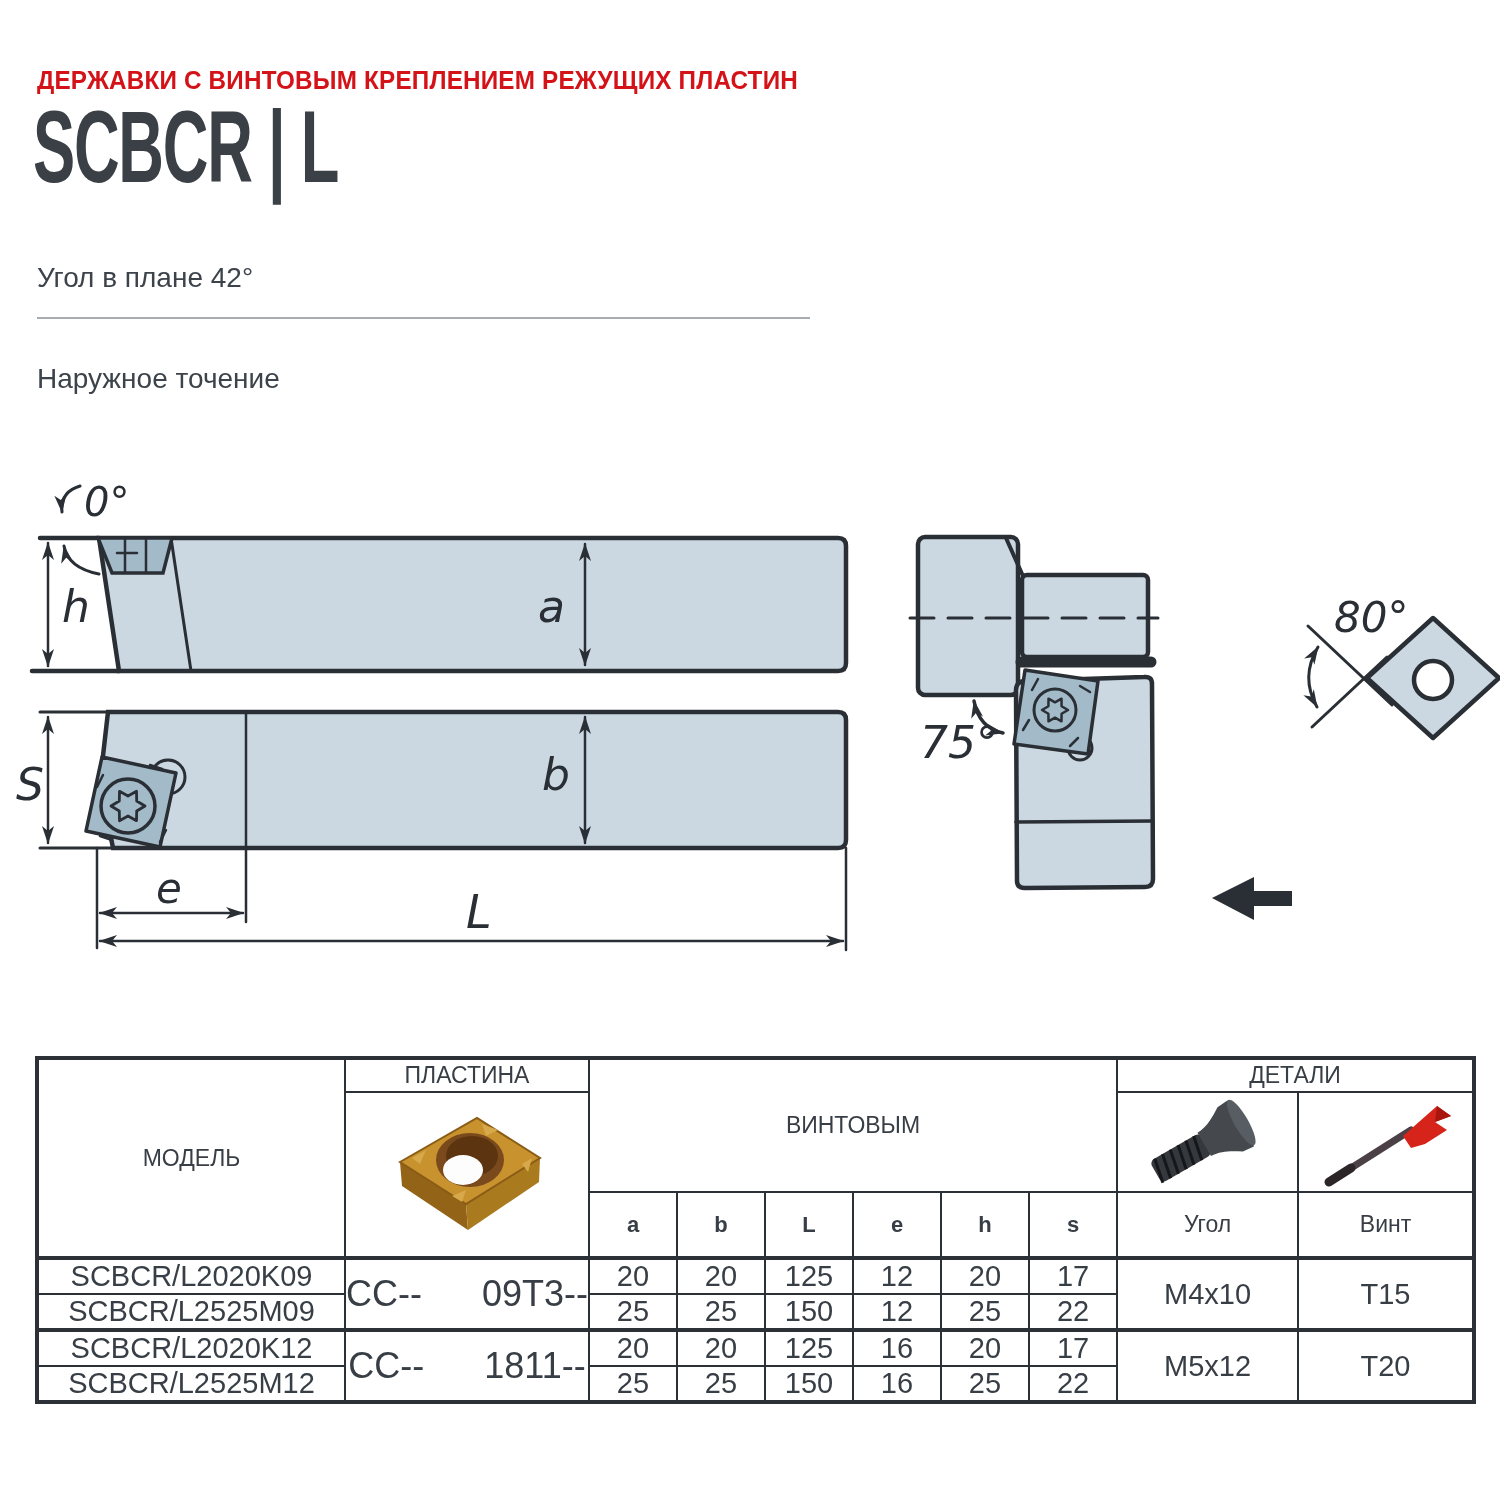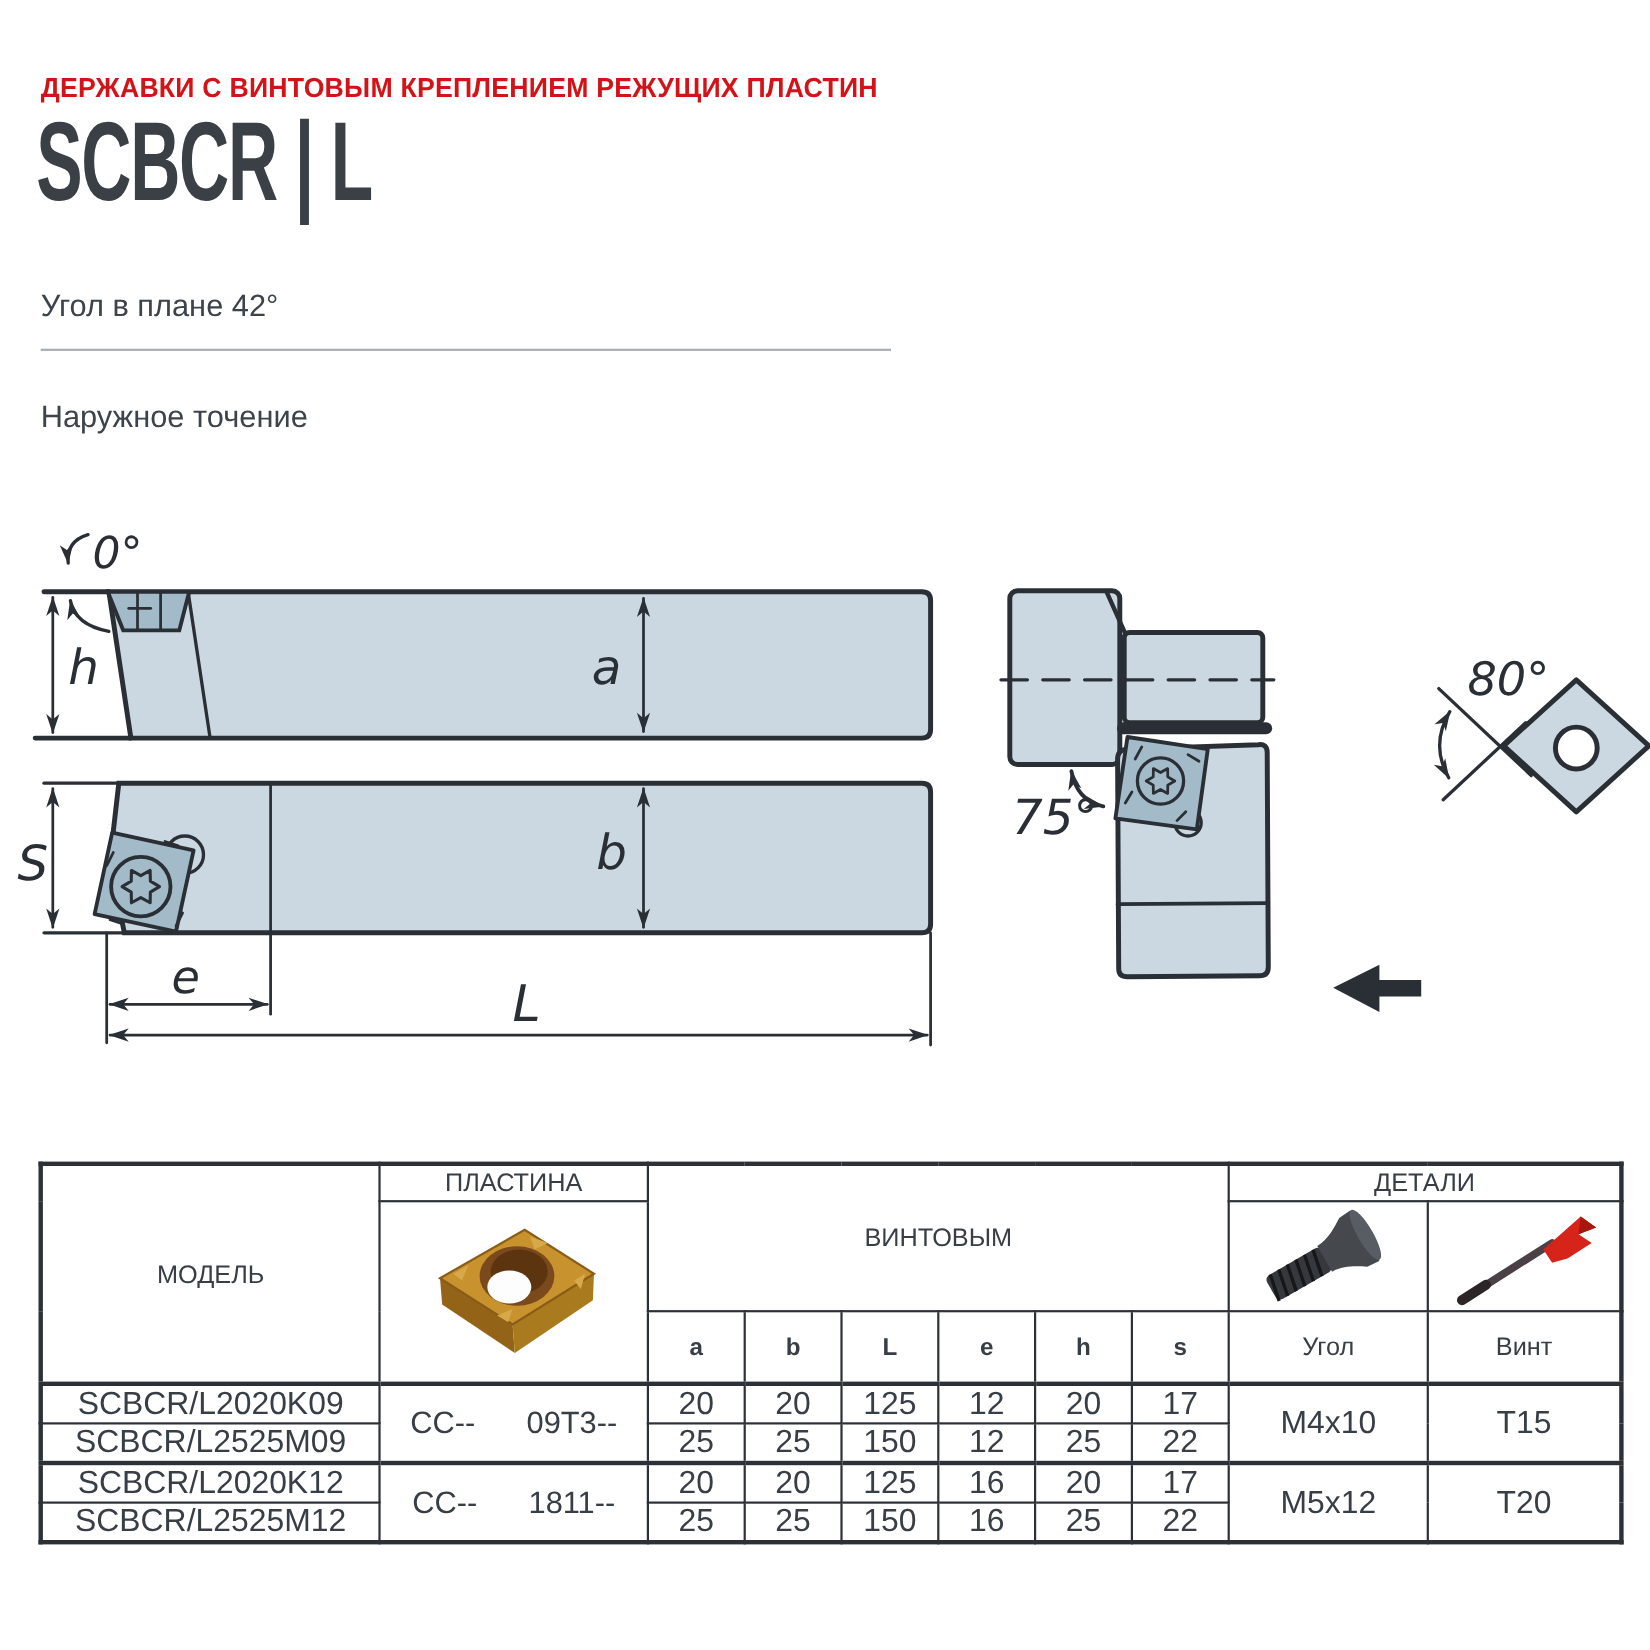--- a/index.html
+++ b/index.html
@@ -34,21 +34,21 @@
     border:2.5px solid #2c3137;text-align:center;vertical-align:middle;
     padding:0;color:#383e45;
   }
   tr.h1{height:34px;}
   tr.h2{height:100px;}
   tr.h3{height:66px;}
   tr.body-row{height:35px;}
   .hdr{font-weight:normal;font-size:23px;color:#2e343a;}
   .dimhdr{font-weight:bold;font-size:22px;color:#2e343a;}
   .cellval{font-size:29px;}
-  .platecell{font-size:28px;white-space:pre;}
+  .platecell{font-size:36px;white-space:pre;}
   tr.group-start td{border-top:4px solid #2c3137;}
   .imgcell svg{display:block;margin:0 auto;}
 </style>
 </head>
 <body>
 
 <div class="eyebrow">ДЕРЖАВКИ С ВИНТОВЫМ КРЕПЛЕНИЕМ РЕЖУЩИХ ПЛАСТИН</div>
 <div class="big-title">SCBCR | L</div>
 <div class="subtitle">Угол в плане 42°</div>
 <div class="rule"></div>

